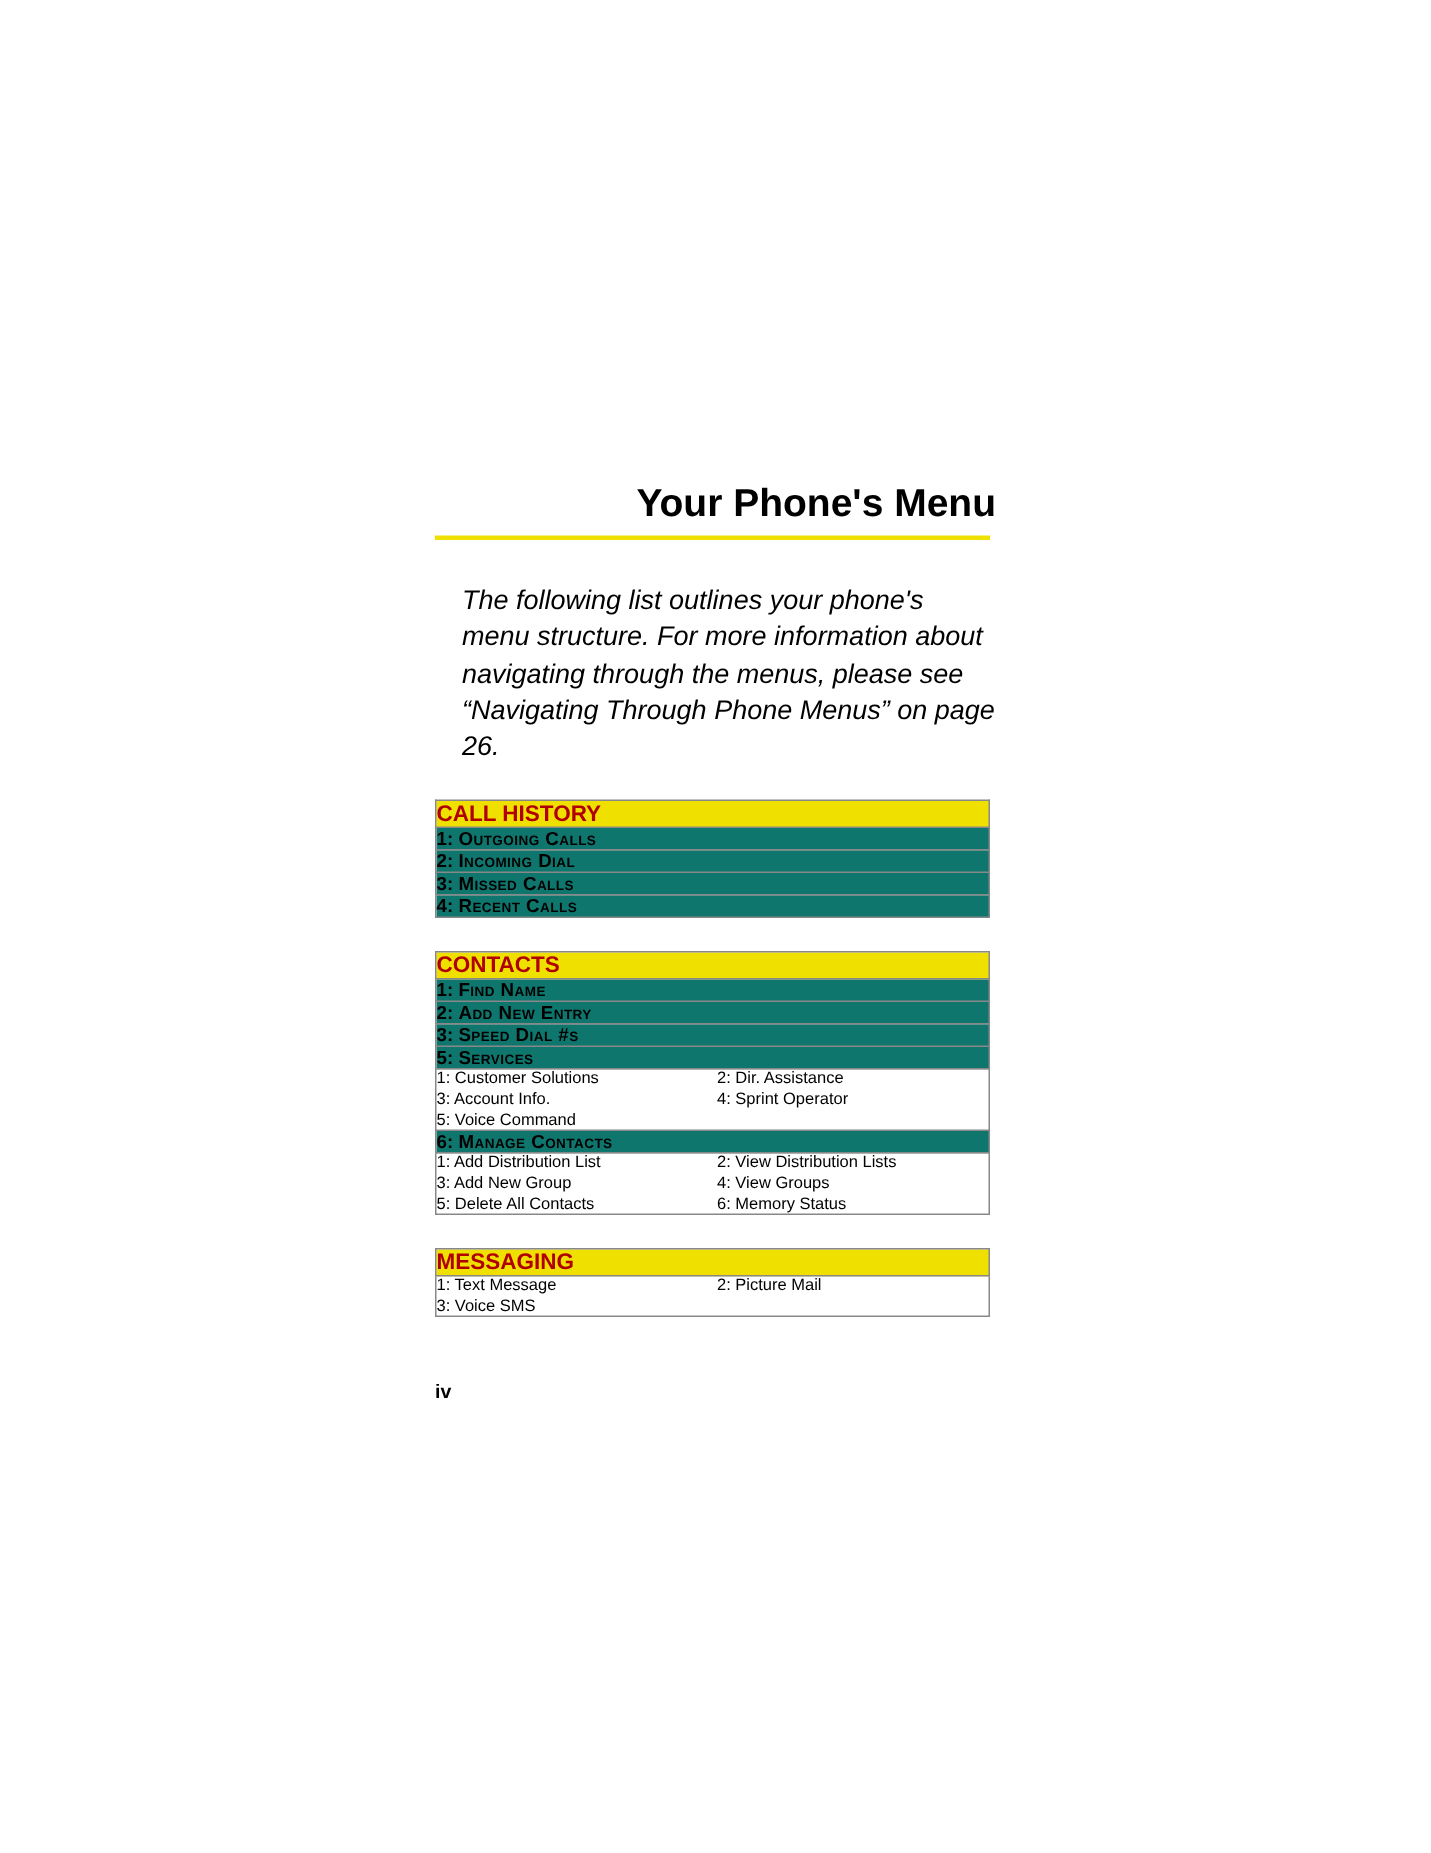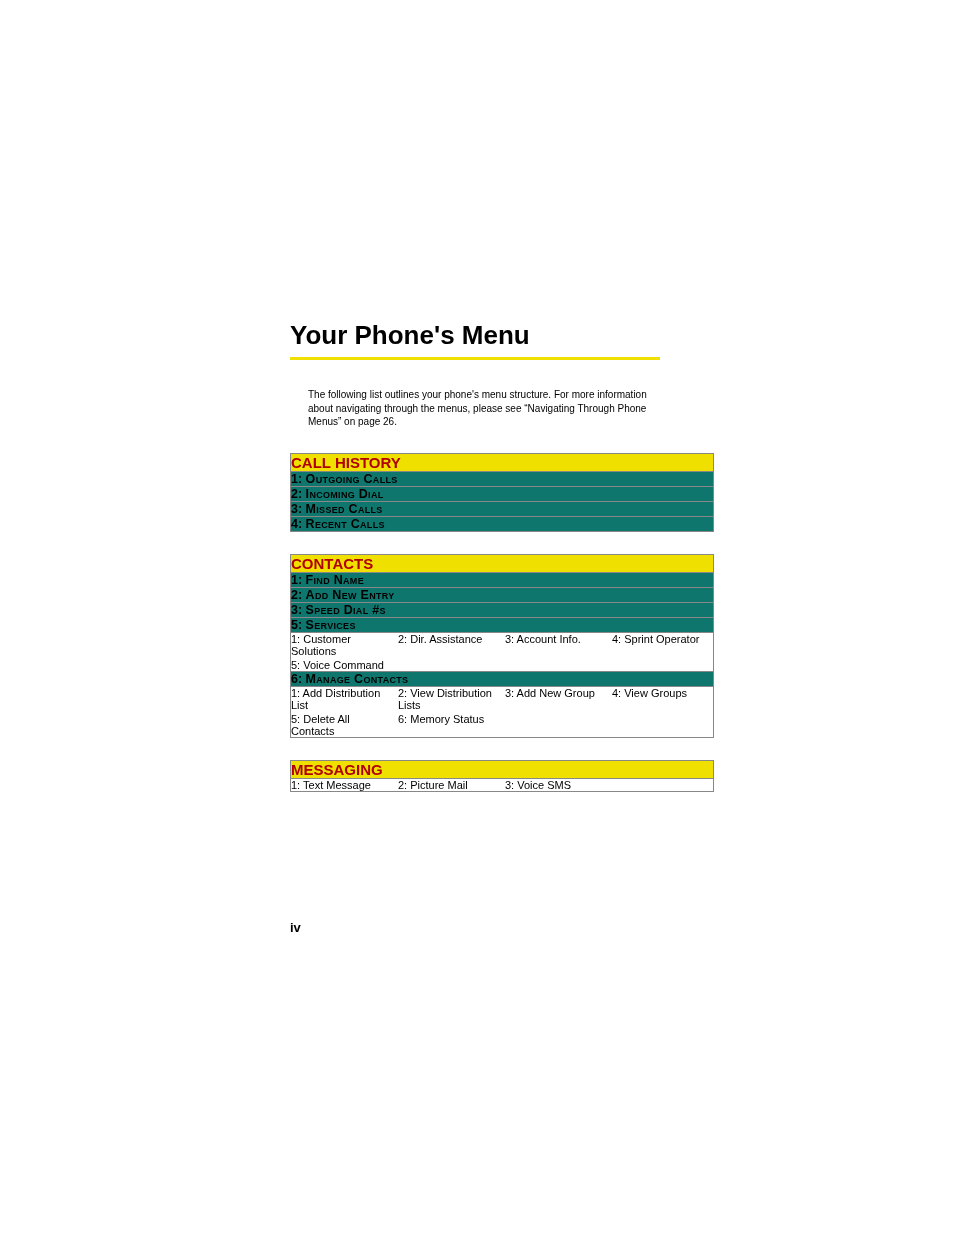--- a/index.html
+++ b/index.html
@@ -14,37 +14,39 @@
     width: 954px;
     height: 1235px;
     position: relative;
     box-sizing: border-box;
     padding: 320px 290px 0 290px;
   }
   .title {
     font-size: 26px;
     font-weight: 700;
     margin: 0 0 6px 0;
+    text-align: right;
   }
   .title-underline {
     height: 3px;
     background: #f0e000;
     width: 370px;
     margin-bottom: 28px;
   }
   .intro {
-    font-size: 10px;
+    font-size: 18px;
     line-height: 1.35;
     margin-left: 18px;
     margin-right: 0;
     margin-bottom: 24px;
+    font-style: italic;
   }
   table.menu {
     border-collapse: collapse;
-    width: 424px;
+    width: 370px;
     margin-bottom: 22px;
   }
   table.menu td, table.menu th {
     padding: 0;
   }
   .section-header {
     background: #f0e000;
     color: #b00000;
     font-weight: 700;
     font-size: 15px;
@@ -66,21 +68,21 @@
     letter-spacing: 0.3px;
   }
   .sub-row {
     background: #ffffff;
     border: 1px solid #888;
     padding: 3px 6px 3px 30px;
     font-size: 11px;
   }
   .sub-grid {
     display: grid;
-    grid-template-columns: 1fr 1fr 1fr 1fr;
+    grid-template-columns: 1fr 1fr;
     column-gap: 6px;
     row-gap: 2px;
   }
   .page-number {
     position: absolute;
     left: 290px;
     bottom: 300px;
     font-size: 13px;
     font-weight: 700;
   }

